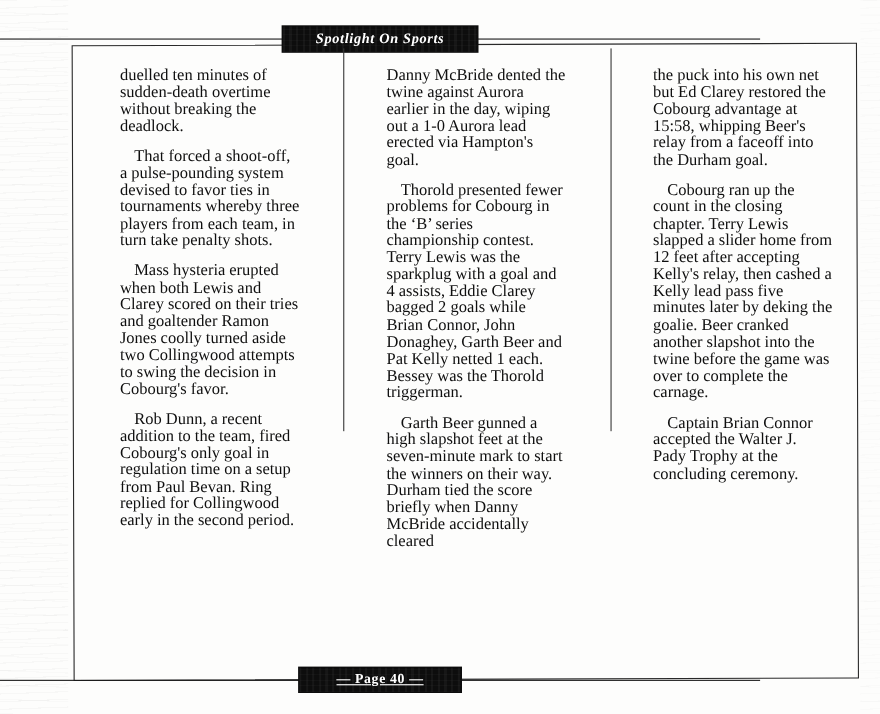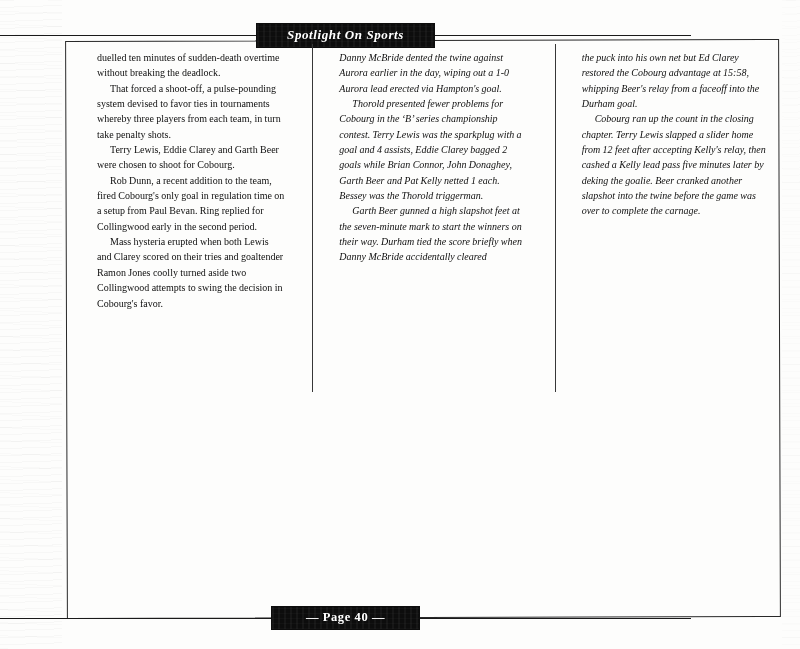--- a/index.html
+++ b/index.html
@@ -95,20 +95,21 @@
   #masthead-title {
     font-size: 13px;
     line-height: 16px;
     padding: 3px 30px 4px 30px;
   }
   #footer-title {
     font-size: 12.5px;
     line-height: 15px;
     padding: 3px 34px 4px 34px;
     font-style: normal;
+    text-decoration: underline;
   }
   
   .banner-box::after {
     content: "";
     position: absolute;
     inset: 0;
     pointer-events: none;
     opacity: .22;
     background:
       repeating-linear-gradient(90deg,
@@ -128,35 +129,34 @@
     gap: 0;
   }
   .column {
     width: 200px;
     position: relative;
     padding-right: 0;
   }
   .column + .column {
     margin-left: 28px;
     padding-left: 27px;
-    font-style: italic;
   }
   .column + .column::before {
     content: "";
     position: absolute;
     left: 0px;
     top: -6px;
     width: 0;
     height: 348px;
     border-left: 1px solid #3a3a3a;
   }
 
   .column p {
-    margin: 0;
-    font-size: 10px;
+    margin: 12px;
+    font-size: 15px;
     line-height: 15.35px;
     color: #131313;
     text-align: left;
     text-indent: 13px;
     font-family: "Liberation Serif", serif;
     word-spacing: -0.1px;
   }
   .column p.no-indent { text-indent: 0; }
 
   
@@ -178,32 +178,32 @@
     <span class="banner-rule left"></span>
     <span class="banner-box" id="masthead-title">Spotlight On Sports</span>
     <span class="banner-rule right"></span>
   </div>
 
   <div id="article-body">
 
     <div class="column">
         <p class="no-indent">duelled ten minutes of sudden-death overtime without breaking the deadlock.</p>
         <p>That forced a shoot-off, a pulse-pounding system devised to favor ties in tournaments whereby three players from each team, in turn take penalty shots.</p>
-        <p>Terry Lewis, Eddie Clarey and Garth Beer were chosen to shoot for Cobourg.</p>
+        <p>Mass hysteria erupted when both Lewis and Clarey scored on their tries and goaltender Ramon Jones coolly turned aside two Collingwood attempts to swing the decision in Cobourg's favor.</p>
         <p>Rob Dunn, a recent addition to the team, fired Cobourg's only goal in regulation time on a setup from Paul Bevan. Ring replied for Collingwood early in the second period.</p>
-        <p>Mass hysteria erupted when both Lewis and Clarey scored on their tries and goaltender Ramon Jones coolly turned aside two Collingwood attempts to swing the decision in Cobourg's favor.</p>
       </div>
     <div class="column">
         <p class="no-indent">Danny McBride dented the twine against Aurora earlier in the day, wiping out a 1-0 Aurora lead erected via Hampton's goal.</p>
         <p>Thorold presented fewer problems for Cobourg in the ‘B’ series championship contest. Terry Lewis was the sparkplug with a goal and 4 assists, Eddie Clarey bagged 2 goals while Brian Connor, John Donaghey, Garth Beer and Pat Kelly netted 1 each. Bessey was the Thorold triggerman.</p>
         <p>Garth Beer gunned a high slapshot feet at the seven-minute mark to start the winners on their way. Durham tied the score briefly when Danny McBride accidentally cleared</p>
       </div>
     <div class="column">
         <p class="no-indent">the puck into his own net but Ed Clarey restored the Cobourg advantage at 15:58, whipping Beer's relay from a faceoff into the Durham goal.</p>
         <p>Cobourg ran up the count in the closing chapter. Terry Lewis slapped a slider home from 12 feet after accepting Kelly's relay, then cashed a Kelly lead pass five minutes later by deking the goalie. Beer cranked another slapshot into the twine before the game was over to complete the carnage.</p>
+        <p>Captain Brian Connor accepted the Walter J. Pady Trophy at the concluding ceremony.</p>
       </div>
 
   </div>
 
   <div class="banner-row" id="footer-row">
     <span class="banner-rule left"></span>
     <span class="banner-box" id="footer-title">— Page 40 —</span>
     <span class="banner-rule right"></span>
   </div>
 

